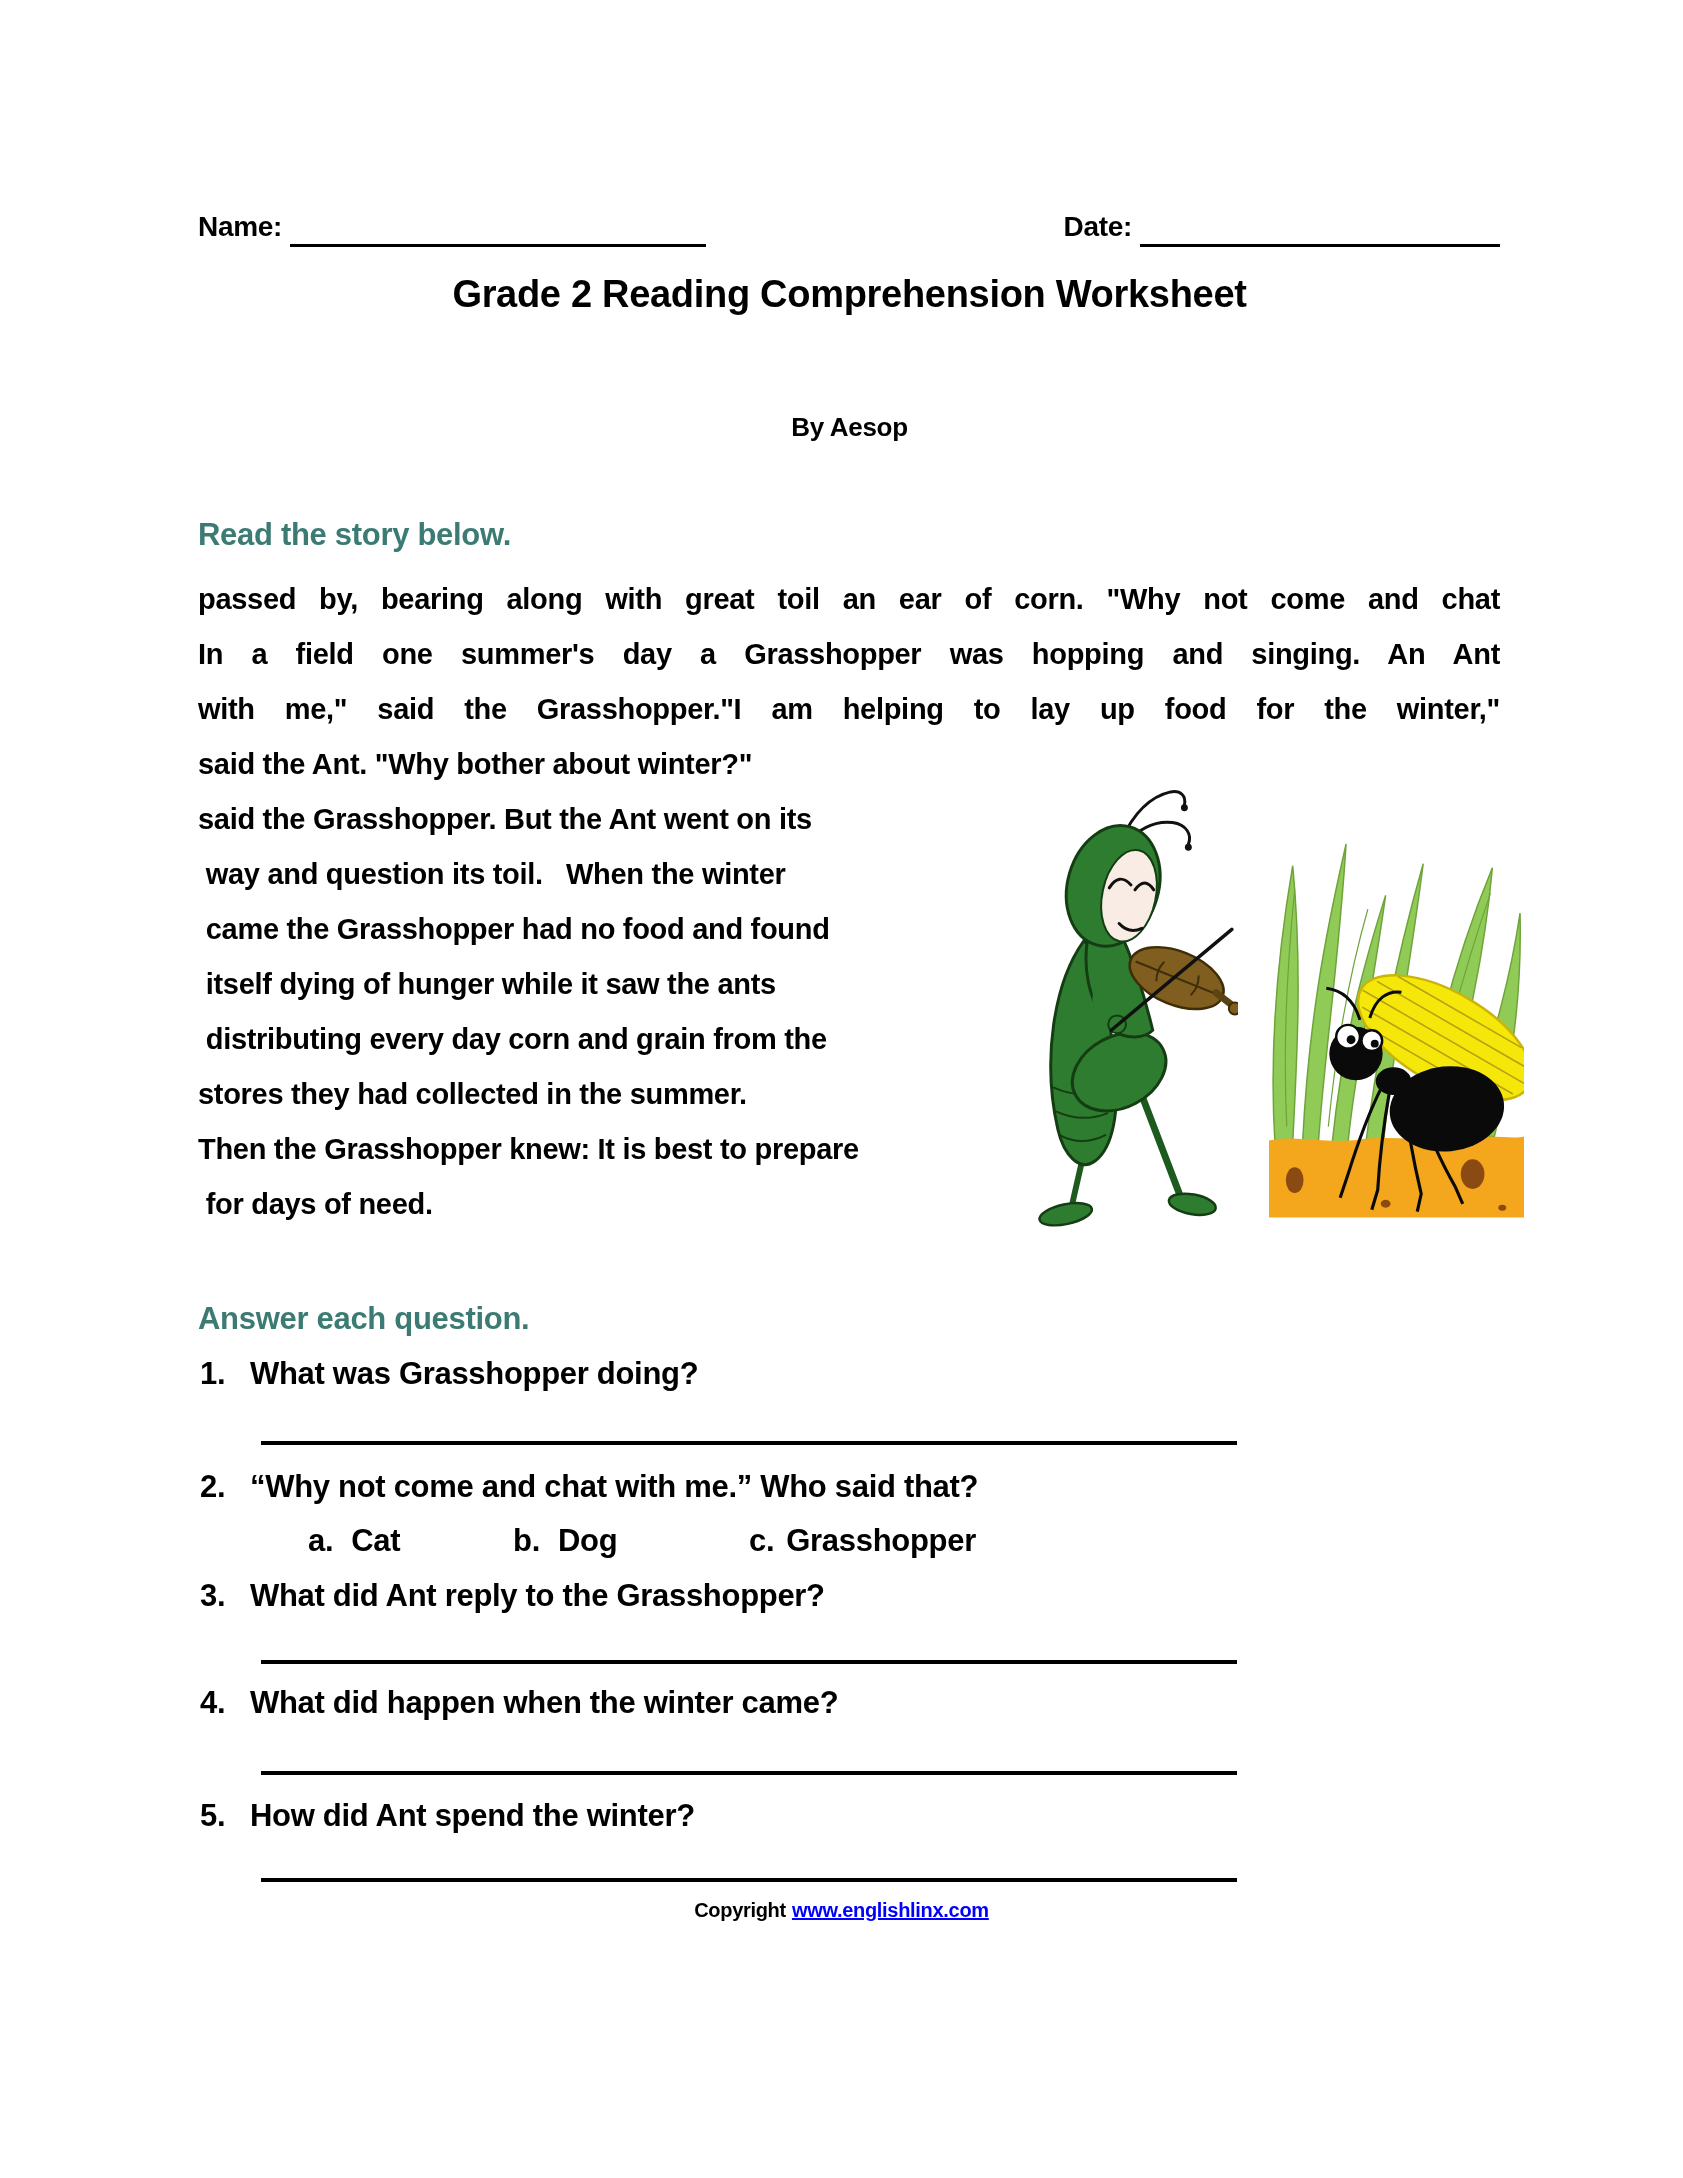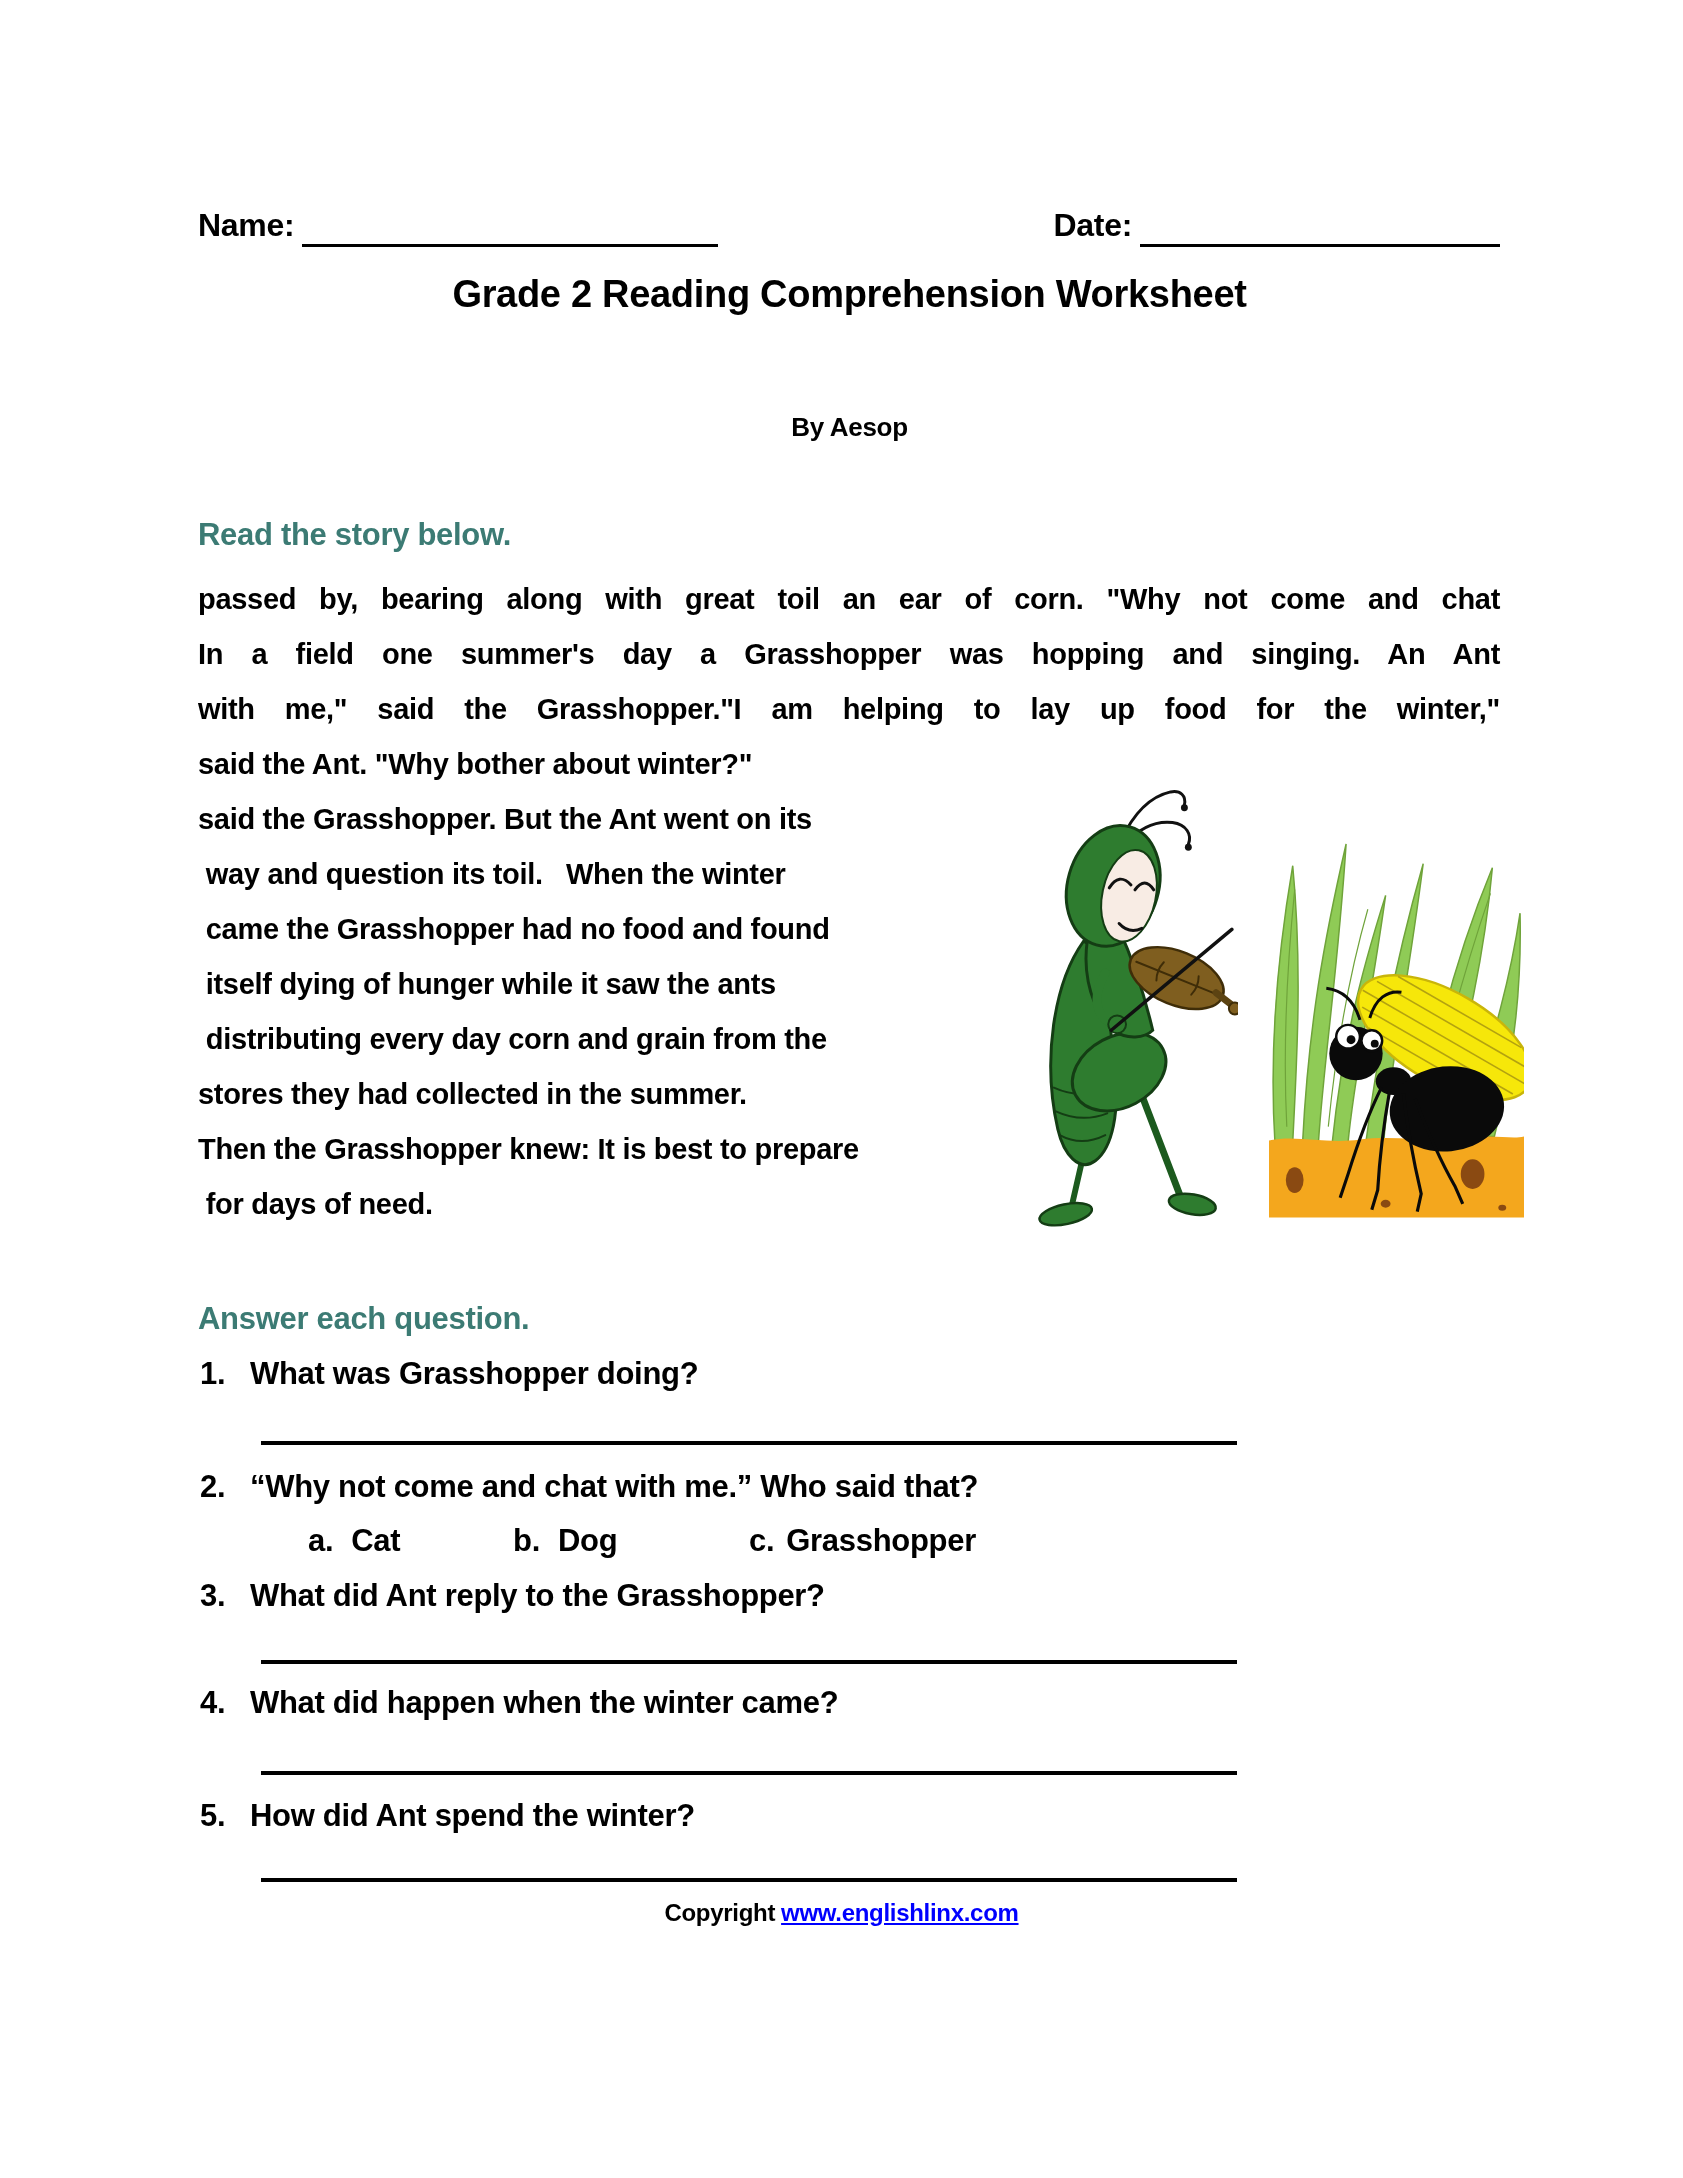--- a/index.html
+++ b/index.html
@@ -2,21 +2,21 @@
 <html><head>
 <meta charset="utf-8">
 <style>
   html,body { margin:0; padding:0; background:#ffffff; }
   .page {
     position:relative; width:1683px; height:2178px; background:#ffffff;
     font-family:"Liberation Sans","DejaVu Sans",sans-serif; font-weight:700; color:#000;
     overflow:hidden; letter-spacing:-0.3px;
   }
   
-  .header-row { position:absolute; top:204px; left:198px; width:1302px; display:flex; justify-content:space-between; font-size:32px; }
+  .header-row { position:absolute; top:204px; left:198px; width:1302px; display:flex; justify-content:space-between; font-size:28px; }
   .field-label { display:inline-block; }
   .blank { display:inline-block; height:40px; border-bottom:3px solid #000; vertical-align:-11px; margin-left:8px; }
   .name-blank { width:416px; }
   .date-blank { width:360px; }
   
   .title    { position:absolute; top:265px; left:0; width:100%; margin:8px; text-align:center; font-size:38px; }
   .subtitle { position:absolute; top:358px; left:0; width:100%; margin:0; text-align:center; font-size:35px; }
   .byline   { position:absolute; top:412px; left:8px; width:100%; text-align:center; font-size:26px; }
   
   .section-heading { position:absolute; left:198px; font-size:31px; color:#3C7B74; }
@@ -34,21 +34,21 @@
   .q-num { width:50px; flex:0 0 auto; }
   .q1 { top:1356px; } .q2 { top:1469px; } .q3 { top:1578px; } .q4 { top:1685px; } .q5 { top:1798px; }
   .choices { position:absolute; top:1523px; left:0; width:100%; font-size:31px; }
   .choice { position:absolute; white-space:nowrap; }
   .choice-a { left:308px; } .choice-b { left:513px; } .choice-c { left:749px; }
   .c-label { margin-right:18px; }
   .choice-c .c-label { margin-right:12px; }
   .ans-line { position:absolute; left:261px; width:976px; height:0; border-bottom:4px solid #000; }
   .al1 { top:1441px; } .al3 { top:1660px; } .al4 { top:1771px; } .al5 { top:1878px; }
   
-  .footer { position:absolute; top:1899px; left:0; width:100%; text-align:center; font-size:24px; }
+  .footer { position:absolute; top:1899px; left:0; width:100%; text-align:center; font-size:20px; }
   .copyright { margin-right:6px; }
   .link { color:#0000FE; text-decoration:underline; font-weight:700; }
 </style>
 </head>
 <body>
 
 <div class="page">
 
   <div class="header-row">
     <div class="field">

